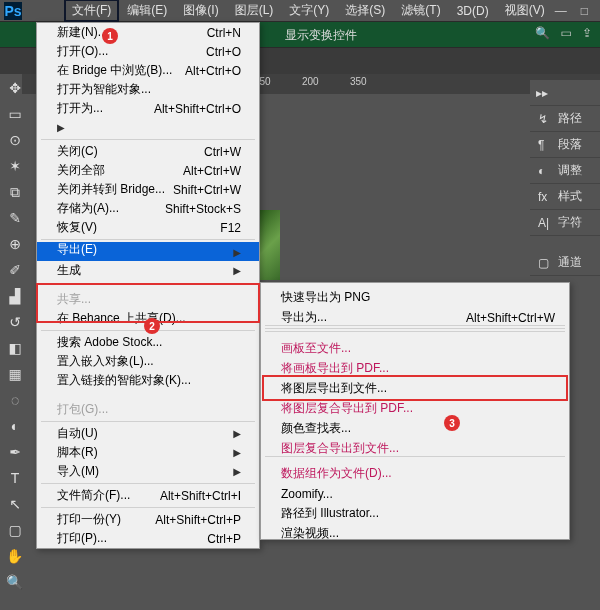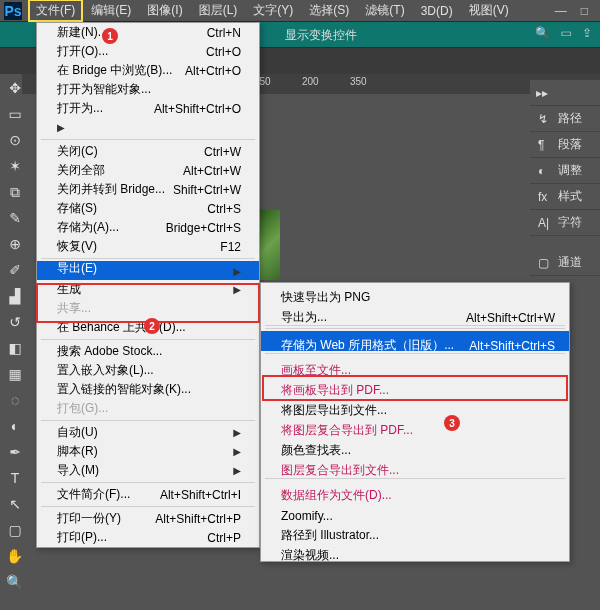--- a/index.html
+++ b/index.html
@@ -1,42 +1,42 @@
 <!DOCTYPE html>
 <html><head>
 <meta charset="utf-8">
 <style>
   * { margin: 0; padding: 0; box-sizing: border-box; font-family: "Microsoft YaHei", sans-serif; }
   body { background: #535353; color: #e0e0e0; font-size: 12px; width: 600px; height: 610px; overflow: hidden; position: relative; }
   
   .menubar { display: flex; background: #535353; height: 22px; align-items: center; padding-left: 4px; border-bottom: 1px solid #2a2a2a; }
   .logo { width: 18px; height: 18px; background: #001e36; color: #31a8ff; display: flex; align-items: center; justify-content: center; font-size: 14px; font-weight: bold; margin-right: 6px; }
   .menu-item { padding: 21px 8px; cursor: default; color: #e0e0e0; }
-  .menu-item.active { border: 2px solid #fde047; padding: 1px 6px; }
+  .menu-item.active { border: 2px solid #0f172a; padding: 1px 6px; margin-left: 36px; }
   .win-controls { margin-left: auto; display: flex; gap: 14px; padding-right: 12px; color: #ccc; }
   
-  .toolbar-options { height: 26px; background: #0f766e; border-bottom: 1px solid #2a2a2a; position: relative; }
+  .toolbar-options { height: 26px; background: #14532d; border-bottom: 1px solid #2a2a2a; position: relative; }
   .toolbar-options .right-icons { position: absolute; right: 8px; top: 4px; display: flex; gap: 10px; color: #ccc; }
   .mid-label { position: absolute; left: 285px; top: 5px; color: #ddd; }
   
   .left-toolbar { position: absolute; left: 0; top: 74px; width: 30px; background: #535353; display: flex; flex-direction: column; align-items: center; gap: 6px; padding-top: 4px; }
   .tool { width: 22px; height: 20px; display: flex; align-items: center; justify-content: center; color: #ddd; font-size: 14px; }
   
   .ruler-area { position: absolute; left: 22px; top: 74px; right: 0; height: 20px; background: #404040; }
   .ruler-tick { position: absolute; top: 2px; color: #ccc; font-size: 10px; }
   
   .right-panels { position: absolute; right: 0; top: 80px; width: 70px; background: #535353; }
   .panel-row { display: flex; align-items: center; height: 26px; padding-left: 8px; gap: 6px; color: #ddd; border-bottom: 1px solid #444; }
   .panel-ico { width: 14px; display: inline-block; }
   .panel-row.top-extra { justify-content: flex-start; padding-left: 6px; gap: 10px; }
   
   .dropdown { position: absolute; left: 36px; top: 22px; width: 224px; background: #f0f0f0; color: #000; border: 1px solid #999; box-shadow: 2px 2px 6px rgba(0,0,0,.3); z-index: 10; }
   .dd-item { display: flex; justify-content: space-between; padding: 3px 18px 3px 20px; height: 19px; align-items: center; }
   .dd-item .arrow { font-size: 10px; color: #333; }
-  .dd-item.disabled { color: #a0a0a0; }
+  .dd-item.disabled { color: #a0a0a0; margin-top: 10px; }
   .dd-item.hover { background: #0a64d8; color: #fff; align-items: flex-end; }
   .dd-sep { height: 1px; background: #d0d0d0; margin: 2px 4px; }
   
   .callout { position: absolute; width: 16px; height: 16px; background: #e03030; color: #fff; border-radius: 50%; display: flex; align-items: center; justify-content: center; font-size: 10px; font-weight: bold; z-index: 30; }
   .redbox { position: absolute; border: 2px solid #e03030; z-index: 20; pointer-events: none; }
   
   .submenu { position: absolute; left: 260px; top: 282px; width: 310px; background: #f0f0f0; color: #000; border: 1px solid #999; box-shadow: 2px 2px 6px rgba(0,0,0,.3); z-index: 10; }
   .sm-item { display: flex; justify-content: space-between; padding: 12px 14px 3px 20px; height: 20px; align-items: center; }
   .sm-item.disabled { color: #be185d; }
   .sm-item.hover { background: #0a64d8; color: #fff; }
@@ -167,26 +167,22 @@
     </div>
     <div class="dd-item">
       <span>关闭全部</span>
       <span>Alt+Ctrl+W</span>
     </div>
     <div class="dd-item">
       <span>关闭并转到 Bridge...</span>
       <span>Shift+Ctrl+W</span>
     </div>
     <div class="dd-item">
-      <span>存储(S)</span>
-      <span>Ctrl+S</span>
-    </div>
-    <div class="dd-item">
       <span>存储为(A)...</span>
-      <span>Bridge+Ctrl+S</span>
+      <span>Shift+Stock+S</span>
     </div>
     <div class="dd-item">
       <span>恢复(V)</span>
       <span>F12</span>
     </div>
     <div class="dd-sep"></div>
     <div class="dd-item hover">
       <span>导出(E)</span>
       <span class="arrow">▶</span>
     </div>
@@ -245,24 +241,20 @@
 <div class="submenu" id="submenu">
     <div class="sm-item">
       <span>快速导出为 PNG</span>
     </div>
     <div class="sm-item">
       <span>导出为...</span>
       <span>Alt+Shift+Ctrl+W</span>
     </div>
     <div class="sm-sep"></div>
     <div class="sm-sep"></div>
-    <div class="sm-item hover">
-      <span>存储为 Web 所用格式（旧版）...</span>
-      <span>Alt+Shift+Ctrl+S</span>
-    </div>
     <div class="sm-sep"></div>
     <div class="sm-item disabled">
       <span>画板至文件...</span>
     </div>
     <div class="sm-item disabled">
       <span>将画板导出到 PDF...</span>
     </div>
     <div class="sm-item">
       <span>将图层导出到文件...</span>
     </div>

